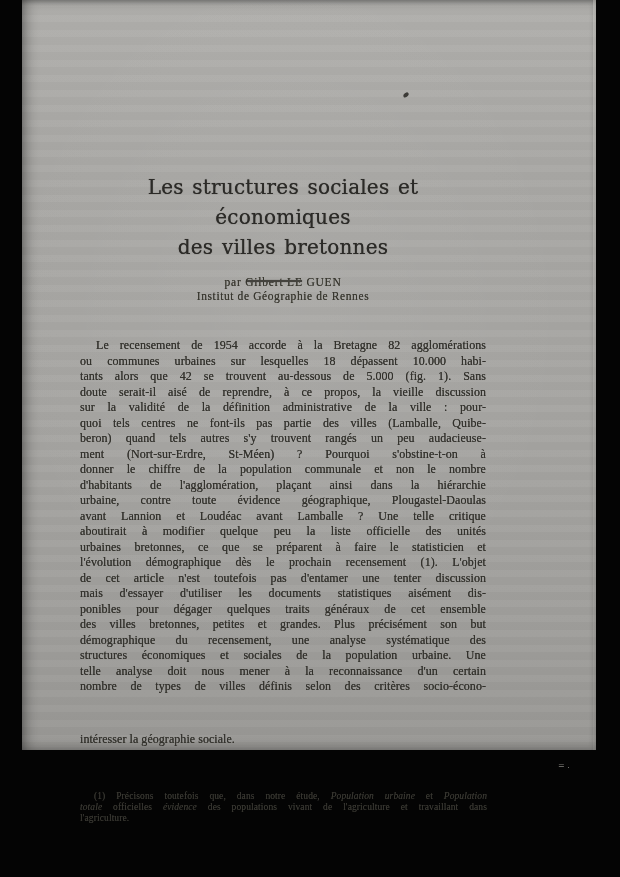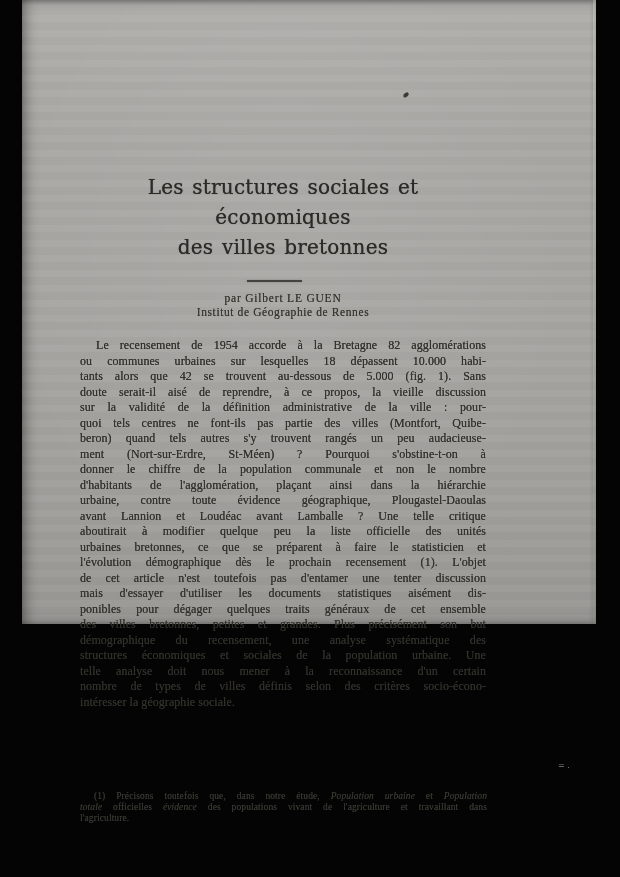--- a/index.html
+++ b/index.html
@@ -10,21 +10,21 @@
     background: #040404;
     overflow: hidden;
     font-family: "Liberation Serif", serif;
   }
   
   #paper {
     position: absolute;
     left: 22px;
     top: 0;
     width: 574px;
-    height: 624px;
+    height: 750px;
     background:
       radial-gradient(ellipse 420px 520px at 46% 42%, rgba(255,255,255,0.05), rgba(255,255,255,0) 70%),
       repeating-linear-gradient(180deg,
         rgba(255,255,255,0.018) 0px, rgba(255,255,255,0.018) 7px,
         rgba(0,0,0,0.02) 7px, rgba(0,0,0,0.02) 15px),
       linear-gradient(180deg, #b0afac 0%, #a9a8a5 22%, #a6a5a2 55%, #a09f9c 82%, #999895 100%);
     box-shadow:
       inset 10px 0 14px -7px rgba(0,0,0,0.38),
       inset -4px 0 6px -3px rgba(0,0,0,0.20),
       inset 0 6px 8px -5px rgba(0,0,0,0.45),
@@ -48,21 +48,21 @@
   .title-line {
     font-family: "DejaVu Serif", serif;
     font-size: 20px;
     line-height: 30px;
     font-weight: normal;
     letter-spacing: 0.2px;
     word-spacing: 2px;
     text-shadow: 0 0 0.7px rgba(43,42,39,0.85);
   }
   #byline {
-    margin-top: 29px;
+    margin-top: 13px;
     font-size: 11.5px;
     line-height: 14px;
     letter-spacing: 0.8px;
     color: #38372f;
     text-shadow: 0 0 0.5px rgba(56,55,47,0.8);
   }
   #affiliation {
     font-size: 11.5px;
     line-height: 15px;
     letter-spacing: 0.6px;
@@ -88,21 +88,21 @@
   .body-line {
     font-size: 12px;
     line-height: 15.5px;
     letter-spacing: 0.05px;
     text-align: justify;
     text-align-last: justify;
     white-space: normal;
     text-shadow: 0 0 0.6px rgba(45,44,38,0.85);
   }
   .body-line.indent { text-indent: 16px; }
-  .body-line.no-stretch { text-align-last: left; }
+  .body-line.no-stretch { text-align-last: left; margin-top: 37px; }
   #footnote-block {
     position: absolute;
     left: 58px;
     top: 746px;
     width: 407px;
     color: #3a3933;
   }
   .fn-line {
     font-size: 9.5px;
     line-height: 11px;
@@ -142,21 +142,21 @@
     </div>
 
     <div id="title-rule"></div>
 
     <div id="body-block">
         <div class="body-line indent">Le recensement de 1954 accorde à la Bretagne 82 agglomérations</div>
         <div class="body-line">ou communes urbaines sur lesquelles 18 dépassent 10.000 habi-</div>
         <div class="body-line">tants alors que 42 se trouvent au-dessous de 5.000 (fig. 1). Sans</div>
         <div class="body-line">doute serait-il aisé de reprendre, à ce propos, la vieille discussion</div>
         <div class="body-line">sur la validité de la définition administrative de la ville : pour-</div>
-        <div class="body-line">quoi tels centres ne font-ils pas partie des villes (Montfort, Quibe-</div>
+        <div class="body-line">quoi tels centres ne font-ils pas partie des villes (Lamballe, Quibe-</div>
         <div class="body-line">beron) quand tels autres s'y trouvent rangés un peu audacieuse-</div>
         <div class="body-line">ment (Nort-sur-Erdre, St-Méen) ?  Pourquoi s'obstine-t-on à</div>
         <div class="body-line">donner le chiffre de la population communale et non le nombre</div>
         <div class="body-line">d'habitants de l'agglomération, plaçant ainsi dans la hiérarchie</div>
         <div class="body-line">urbaine, contre toute évidence géographique, Plougastel-Daoulas</div>
         <div class="body-line">avant Lannion et Loudéac avant Lamballe ? Une telle critique</div>
         <div class="body-line">aboutirait à modifier quelque peu la liste officielle des unités</div>
         <div class="body-line">urbaines bretonnes, ce que se préparent à faire le statisticien et</div>
         <div class="body-line">l'évolution démographique dès le prochain recensement (1). L'objet</div>
         <div class="body-line">de cet article n'est toutefois pas d'entamer une tenter discussion</div>

